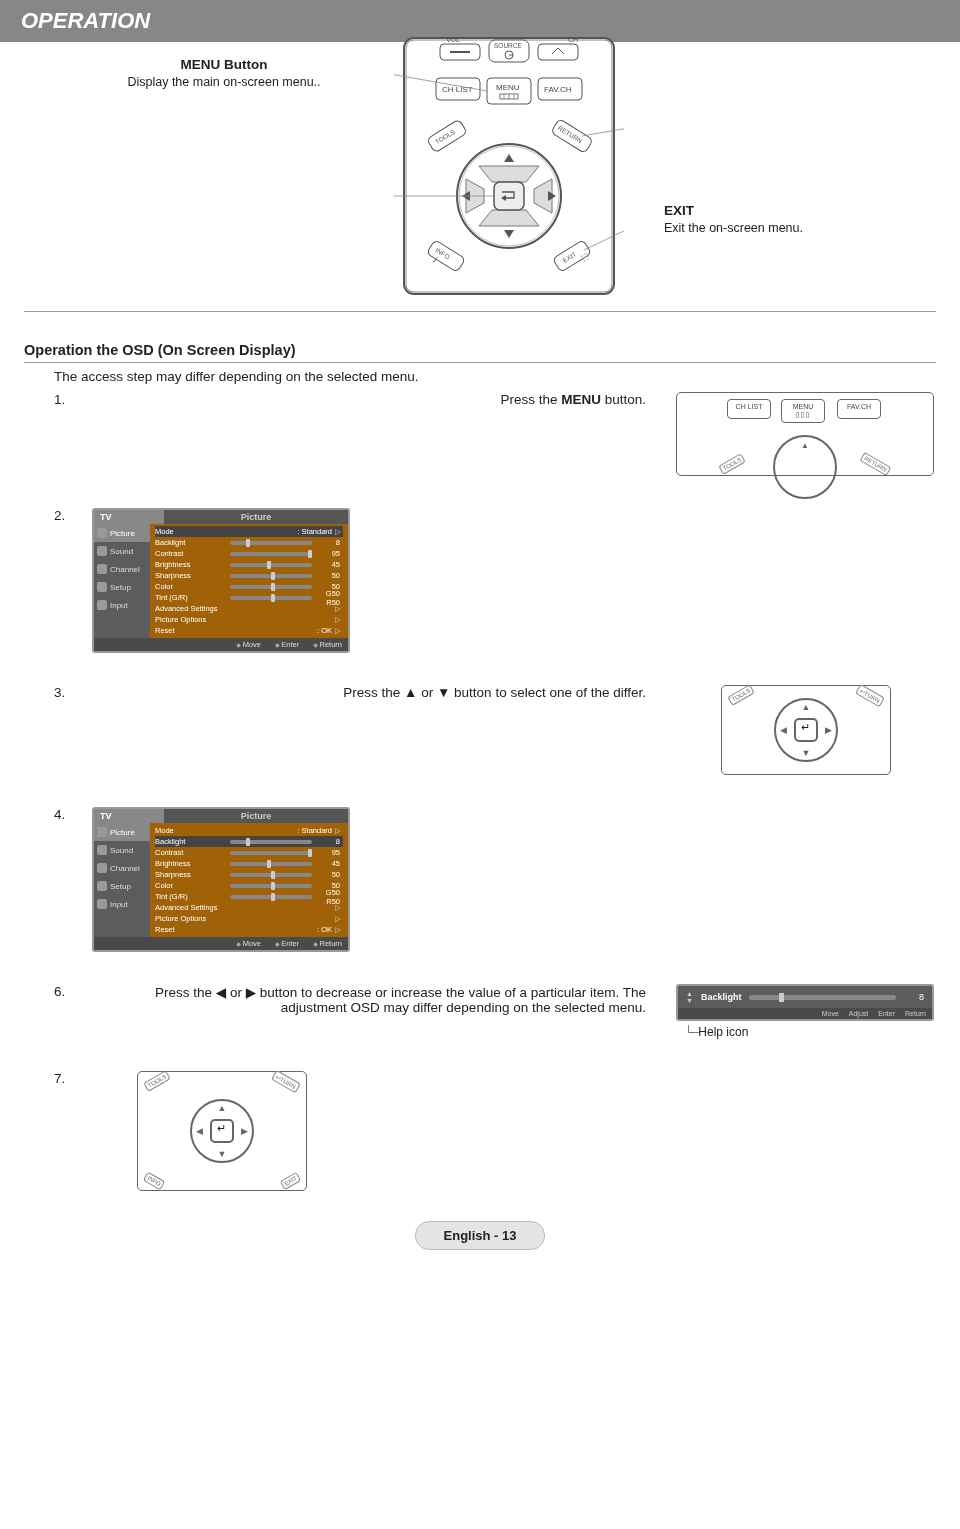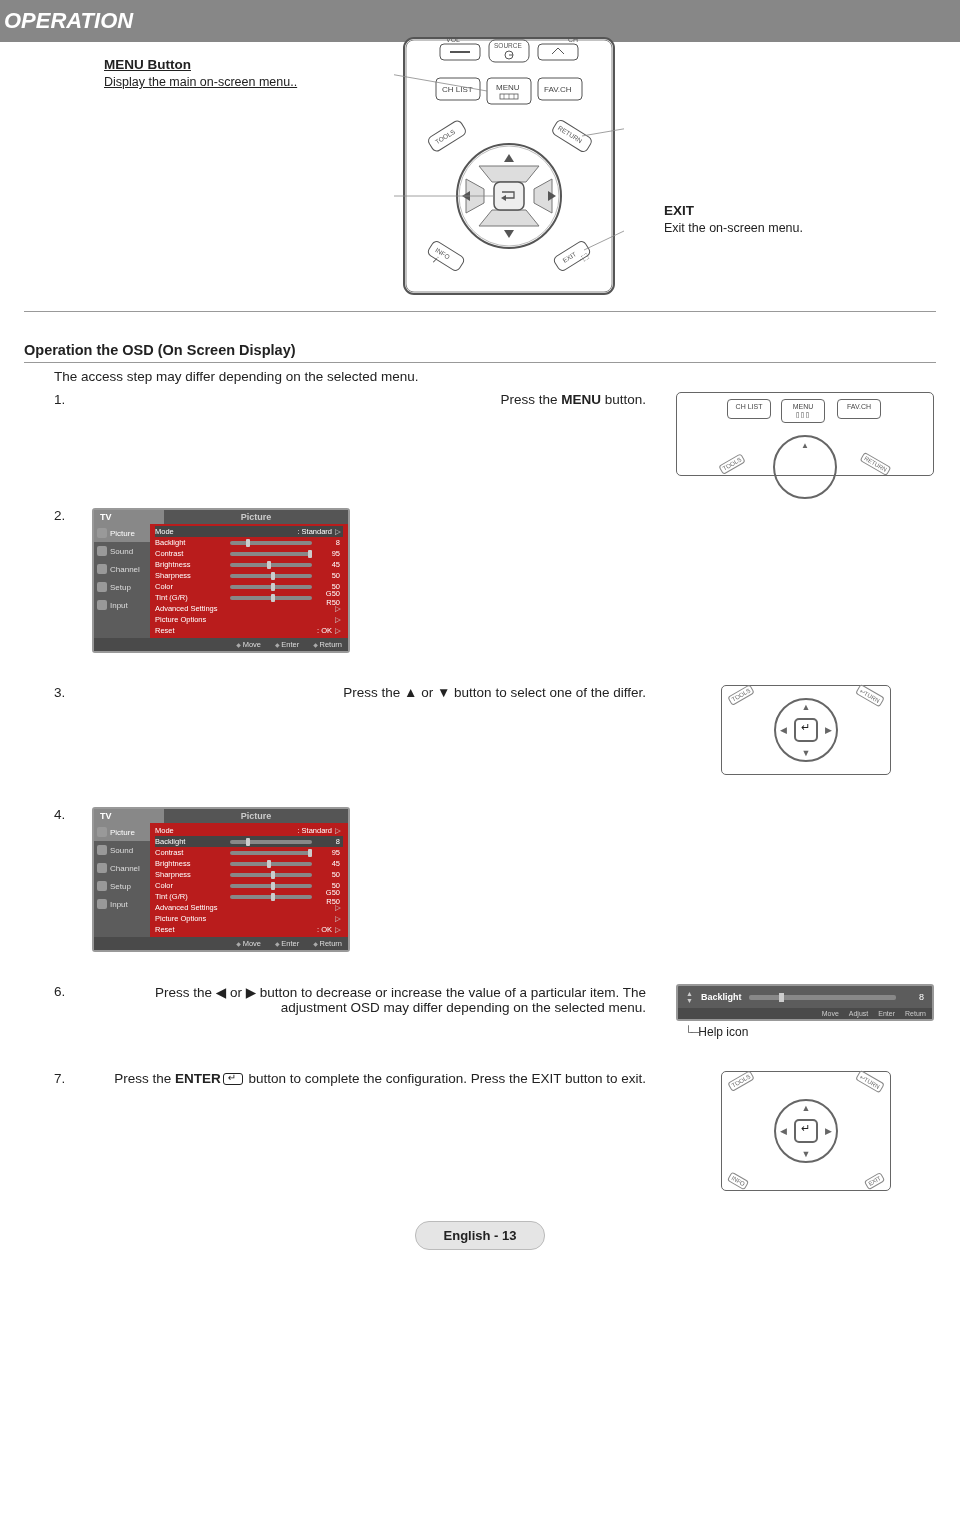--- a/index.html
+++ b/index.html
@@ -10,21 +10,21 @@
     width: 960px;
     background: #fff;
     position: relative;
   }
   .header-bar {
     background: #878787;
     color: #fff;
     font-size: 22px;
     font-weight: bold;
     font-style: italic;
-    padding: 8px 4px;
+    padding: 8px 21px;
     width: 100%;
   }
   .content { padding: 0 24px 40px 24px; }
   .section-title {
     display: flex;
     align-items: center;
     margin: 22px 0 10px 0;
   }
   .section-title .bar {
     width: 11px;
@@ -57,21 +57,21 @@
     width: 230px;
     height: 260px;
   }
   .callout {
     position: absolute;
     font-size: 12.5px;
     line-height: 1.35;
   }
   .callout .label { font-weight: bold; font-size: 13.5px; color:#222;}
   .callout-right { text-align: left; }
-  .callout-left { text-align: left; text-decoration: underline; }
+  .callout-left { text-align: center; }
   .osd-title {
     font-weight: bold;
     font-size: 14.5px;
     margin-top: 30px;
     border-bottom: 1px solid #999;
     padding-bottom: 4px;
   }
   .osd-body {
     padding-left: 30px;
     padding-top: 6px;
@@ -128,21 +128,21 @@
     display:flex;
     background:#777;
   }
   .osd-hdr .tv { width: 70px; padding:2px 6px; font-weight:bold; font-size:9px; background:#888;}
   .osd-hdr .sect { flex:1; text-align:center; padding:2px; font-weight:bold; font-size:9px; background:#555; color:#ccc;}
   .osd-body-inner { display:flex; }
   .osd-side { width: 56px; background:#5c5c5c; }
   .osd-side .tab { padding:4px 3px; font-size:8px; display:flex; align-items:center; gap:3px; color:#ddd;}
   .osd-side .tab.sel { background:#888; color:#fff;}
   .osd-side .tab .ic { width:10px;height:10px;background:#999;border-radius:2px;display:inline-block;}
-  .osd-main { flex:1; background:#b91c1c; padding:2px 5px; }
+  .osd-main { flex:1; background:#a16207; padding:2px 5px; }
   .osd-row { display:flex; align-items:center; height:11px; font-size:7.5px;}
   .osd-row.sel { background:#444; }
   .osd-row .lbl { width:72px; }
   .osd-row .val { width:28px; text-align:right; padding-right:3px; }
   .osd-row .bar { flex:1; height:4px; background:#888; border-radius:2px; position:relative; margin:0 3px;}
   .osd-row .bar .knob { position:absolute; top:-2px; width:4px; height:8px; background:#ccc; border-radius:1px;}
   .osd-row .arrow { width:8px; color:#ccc; }
   .osd-foot {
     background:#4a4a4a;
     display:flex;
@@ -598,23 +598,20 @@
             <span>Enter</span>
             <span>Return</span>
           </div>
         </div>
         <div class="help-call">Help icon</div>
       </div>
     </div>
 
     <div class="step-row">
       <div class="num">7.</div>
-      <div class="txt">
-        <span>Press the </span><span class="bold">ENTER</span><span class="enter-icon"></span><span> button to complete the configuration. Press the EXIT button to exit.</span>
-      </div>
       <div class="fig">
         <div class="mini-remote" style="height:120px;">
           <div class="corner tl">TOOLS</div>
           <div class="corner tr">↩TURN</div>
           <div class="corner bl">INFO</div>
           <div class="corner br">EXIT</div>
           <div class="dpad">
             <div class="center"></div>
             <span class="tri u">▲</span>
               <span class="tri d">▼</span>

